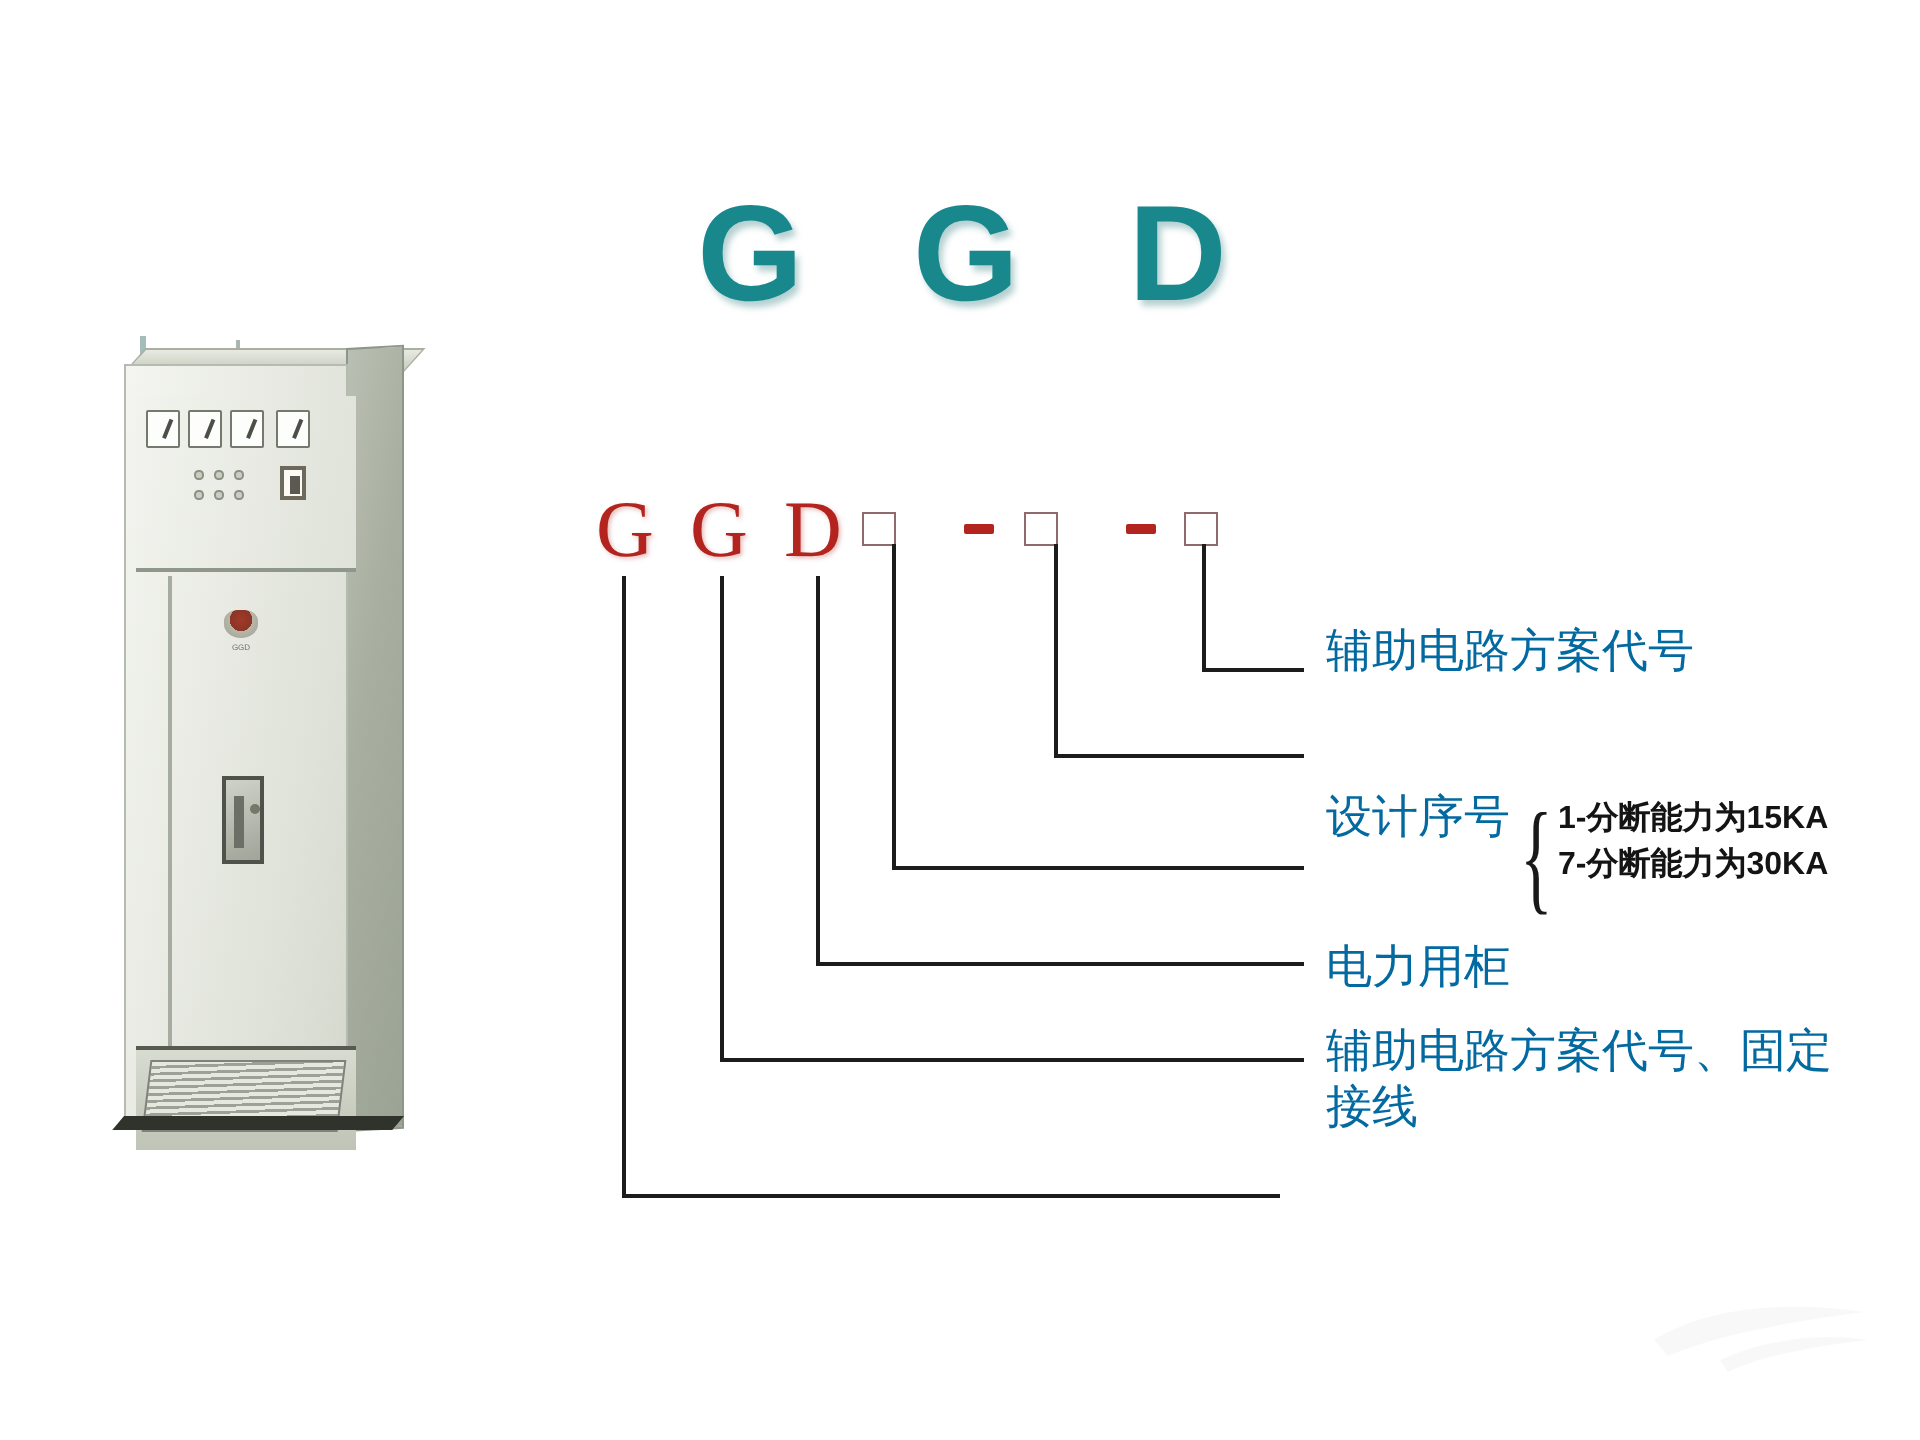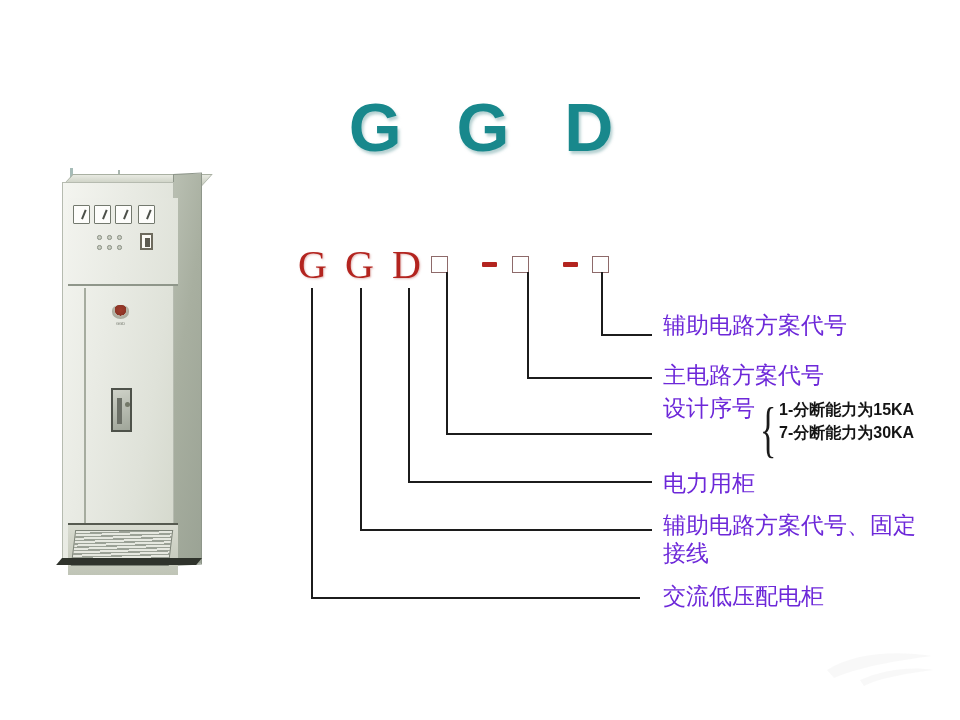--- a/index.html
+++ b/index.html
@@ -269,21 +269,21 @@
 
   
   .vline { position: absolute; width: 1.6px; background: #1c1c1c; }
   .hline { position: absolute; height: 1.6px; background: #1c1c1c; }
 
   
   .label {
     position: absolute;
     font-family: "Liberation Serif", "DejaVu Serif", serif;
     font-size: 23px;
-    color: #6d28d9;
+    color: #0369a1;
     white-space: pre-line;
     line-height: 28px;
   }
   .sub-list {
     position: absolute;
     font-family: "Liberation Sans", "DejaVu Sans", sans-serif;
     font-size: 16px;
     font-weight: bold;
     color: #141414;
     line-height: 23px;
@@ -364,26 +364,24 @@
   <div class="vline" style="left:601px;top:272px;height:63px"></div>
 
   <div class="hline" style="left:601px;top:334px;width:51px"></div>
   <div class="hline" style="left:527px;top:377px;width:125px"></div>
   <div class="hline" style="left:446px;top:433px;width:206px"></div>
   <div class="hline" style="left:408px;top:481px;width:244px"></div>
   <div class="hline" style="left:360px;top:529px;width:292px"></div>
   <div class="hline" style="left:311px;top:597px;width:329px"></div>
 
   <div class="label" style="left:663px;top:312px">辅助电路方案代号</div>
-  <div class="label" style="left:663px;top:362px">主电路方案代号</div>
   <div class="label" style="left:663px;top:395px">设计序号</div>
   <div class="label" style="left:663px;top:470px">电力用柜</div>
   <div class="label" style="left:663px;top:512px">辅助电路方案代号、固定
 接线</div>
-  <div class="label" style="left:663px;top:583px"> 交流低压配电柜</div>
 
   <div class="brace" style="left:760px;top:398px">{</div>
   <div class="sub-list" style="left:779px;top:398px">1-分断能力为15KA</div>
   <div class="sub-list" style="left:779px;top:421px">7-分断能力为30KA</div>
 
   <svg class="watermark" viewBox="0 0 120 52">
     <path d="M5 30 C30 14, 70 10, 110 16 C80 20, 40 26, 12 38 Z" fill="#707070"></path>
     <path d="M38 40 C60 30, 88 26, 112 30 C86 33, 58 38, 42 46 Z" fill="#707070"></path>
   </svg>
 

